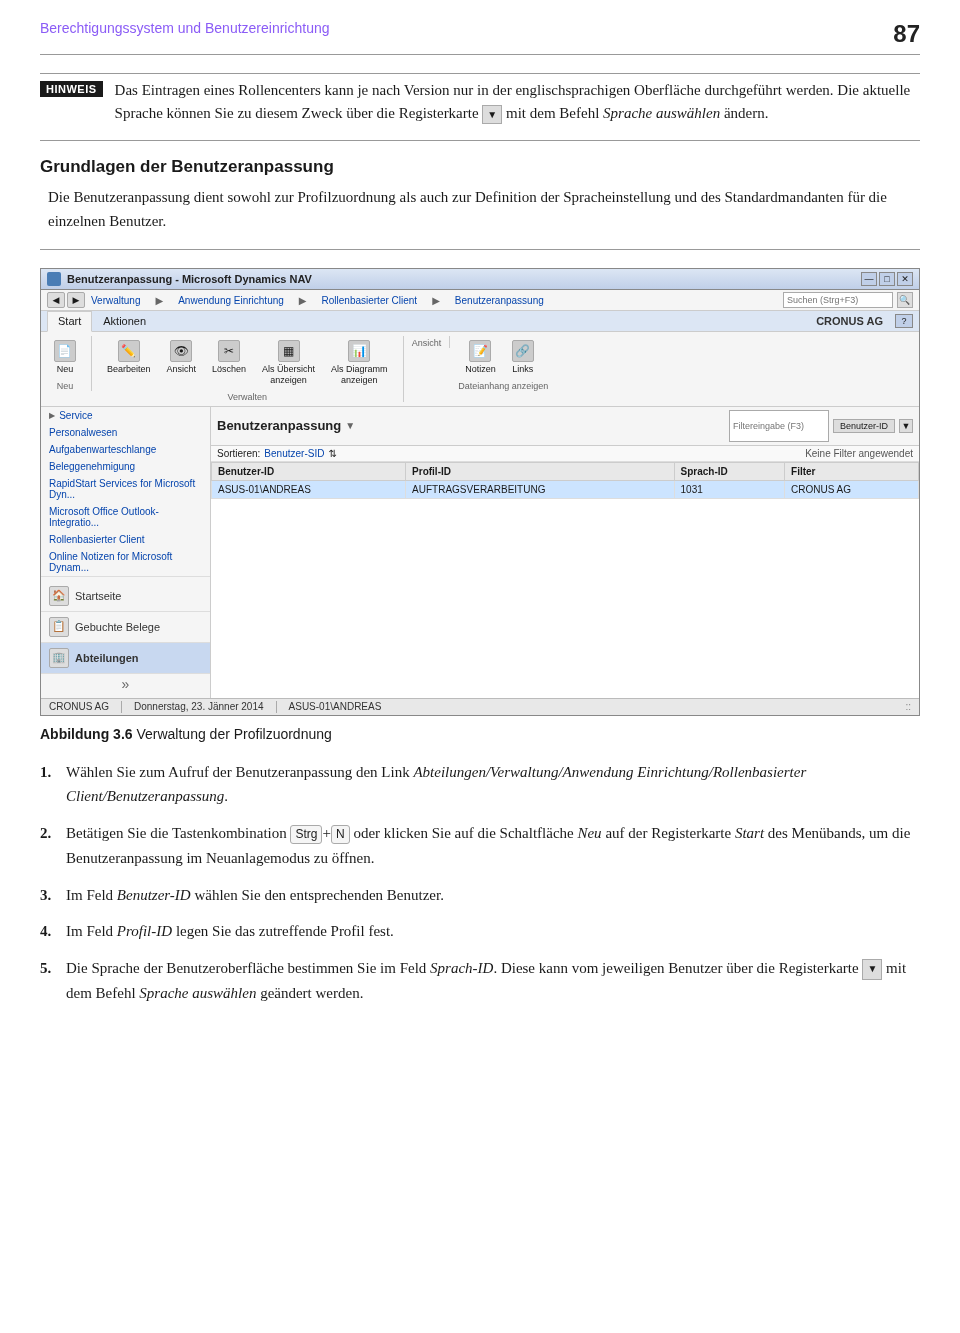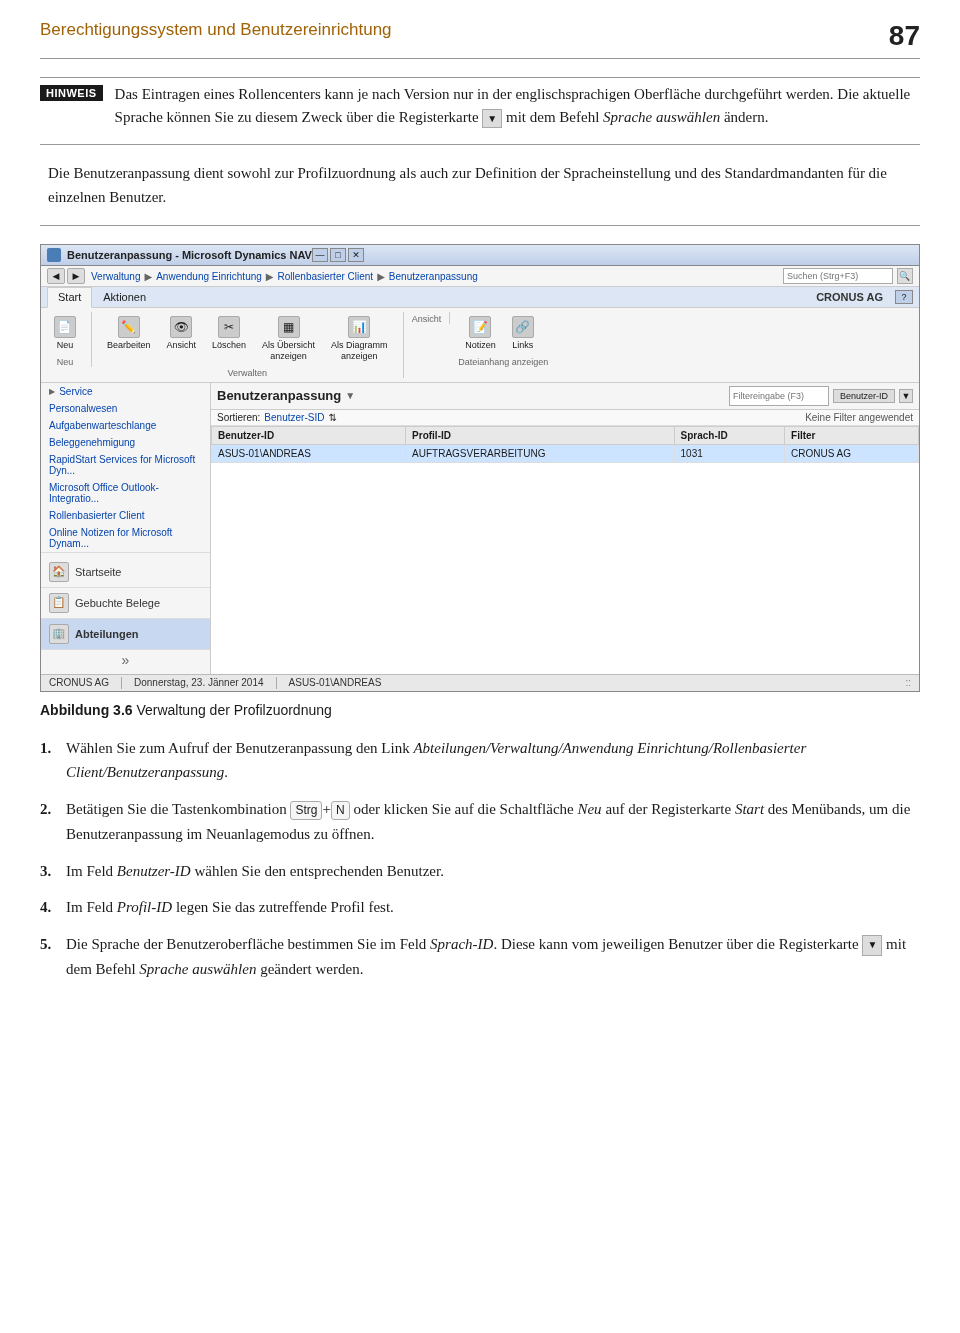--- a/index.html
+++ b/index.html
@@ -15,26 +15,26 @@
     
     .page-header {
       display: flex;
       justify-content: space-between;
       align-items: flex-start;
       border-bottom: 1px solid #999;
       padding-bottom: 6px;
       margin-bottom: 18px;
     }
     .page-header-title {
-      font-size: 17px;
-      color: #a16207;
+      font-size: 14px;
+      color: #8b5cf6;
       font-family: Arial, sans-serif;
     }
     .page-number {
-      font-size: 28px;
+      font-size: 24px;
       font-weight: bold;
       font-family: Arial, sans-serif;
       color: #222;
     }
 
     
     .hinweis-box {
       display: flex;
       align-items: flex-start;
       gap: 12px;
@@ -85,20 +85,21 @@
       margin: 18px 0 8px 0;
       font-family: Arial, sans-serif;
       font-size: 11px;
     }
 
     
     .win-titlebar {
       background: linear-gradient(to bottom, #dce6f4, #c0cfe8);
       display: flex;
       align-items: center;
+      justify-content: space-between;
       padding: 3px 6px;
       border-bottom: 1px solid #888;
     }
     .win-titlebar-left {
       display: flex;
       align-items: center;
       gap: 6px;
       font-size: 11px;
       font-weight: bold;
       color: #222;
@@ -149,21 +150,21 @@
       display: flex;
       align-items: center;
       justify-content: center;
       font-size: 9px;
       cursor: pointer;
       border-radius: 2px;
     }
     .nav-breadcrumb {
       display: flex;
       align-items: center;
-      gap: 4px;
+      gap: 15px;
       color: #333;
       font-size: 10px;
     }
     .nav-breadcrumb span {
       color: #0645ad;
       cursor: pointer;
     }
     .nav-breadcrumb .sep {
       color: #666;
     }
@@ -372,21 +373,21 @@
     }
     .filter-area {
       margin-left: auto;
       display: flex;
       align-items: center;
       gap: 4px;
       font-size: 10px;
     }
     .filter-input {
       width: 100px;
-      height: 20px;
+      height: 32px;
       font-size: 9px;
       border: 1px solid #aaa;
       padding: 1px 3px;
     }
     .filter-btn {
       padding: 1px 6px;
       font-size: 9px;
       background: #ddd;
       border: 1px solid #aaa;
       cursor: pointer;
@@ -543,20 +544,21 @@
 </div>
 
 <div class="hinweis-box section-divider">
   <span class="hinweis-badge">HINWEIS</span>
   <span class="hinweis-text">
     Das Eintragen eines Rollencenters kann je nach Version nur in der englischsprachigen Oberfläche durchgeführt werden. Die aktuelle Sprache können Sie zu diesem Zweck über die Registerkarte <span class="small-dropdown">▼</span> mit dem Befehl <em>Sprache auswählen</em> ändern.
   </span>
 </div>
 
 <div class="section-divider">
+  <div class="section-heading">Grundlagen der Benutzeranpassung</div>
   <div class="section-body">Die Benutzeranpassung dient sowohl zur Profilzuordnung als auch zur Definition der Spracheinstellung und des Standardmandanten für die einzelnen Benutzer.</div>
 </div>
 
 <div class="screenshot-container">
 
   <div class="win-titlebar">
     <div class="win-titlebar-left">
       <span class="win-icon"></span>
       <span>Benutzeranpassung - Microsoft Dynamics NAV</span>
     </div>

